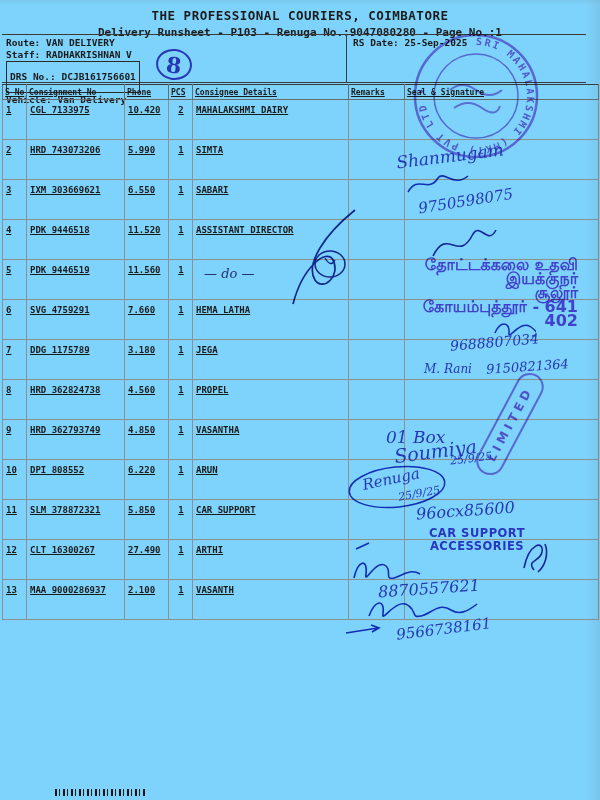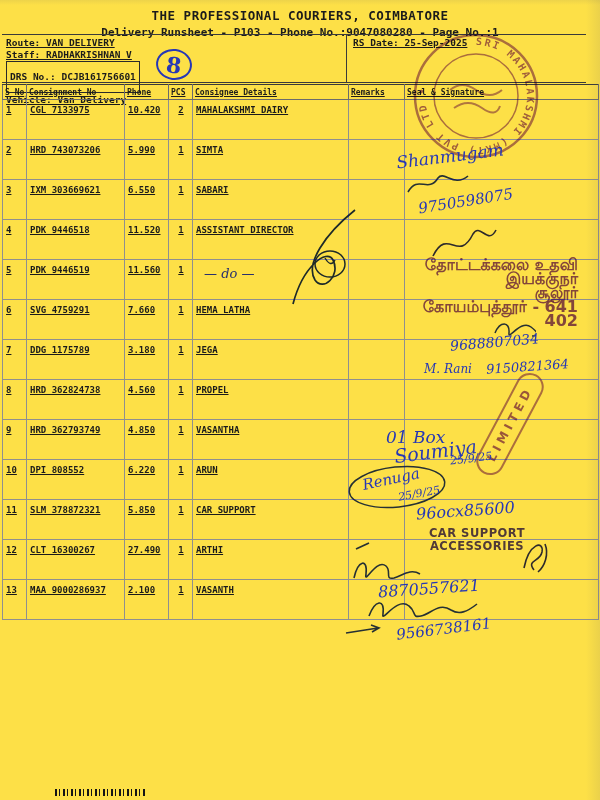--- a/index.html
+++ b/index.html
@@ -1,24 +1,24 @@
 <!DOCTYPE html>
 <html><head>
 <meta charset="utf-8">
 <style>
   * { margin:0; padding:0; box-sizing:border-box; }
   html,body { width:600px; height:800px; }
   body { background:#e9e7e3; font-family:"DejaVu Sans Mono","Liberation Mono",monospace; }
-  .page { position:relative; width:600px; height:800px; background:#fde047; overflow:hidden; color:#1b1b1b; }
+  .page { position:relative; width:600px; height:800px; background:#7dd3fc; overflow:hidden; color:#1b1b1b; }
 
   .title { text-align:center; padding-top:8px; font-weight:bold; font-size:12.5px; letter-spacing:.5px; }
   .subtitle { text-align:center; font-weight:bold; font-size:11px; margin-top:3px; }
 
   .infobox { position:absolute; left:2px; right:14px; top:34px; height:49px;
-             border-top:1.5px solid #3a3a3a; border-bottom:1.5px solid #3a3a3a; display:flex;text-decoration:underline; }
+             border-top:1.5px solid #3a3a3a; border-bottom:1.5px solid #3a3a3a; display:flex; }
   .info-left { width:344px; padding:2px 0 0 4px; font-size:9.5px; font-weight:bold; line-height:11.5px; }
   .info-right { flex:1; border-left:1.5px solid #3a3a3a; font-size:9.5px; font-weight:bold; }
   .rsline { border-bottom:1px solid #666; padding:2px 0 2px 6px; }
   .rsline2 { padding:2px 0 0 6px; }
   .drs-box { display:inline-block; border:1.5px solid #2a2a2a; padding:9px 3px; margin:1px 0; }
 
   .runsheet { position:absolute; left:2px; top:84px; width:596px; border-collapse:collapse; table-layout:fixed;text-decoration:underline; }
   .runsheet th { border:1px solid #6b6b6b; border-top:1.5px solid #3a3a3a; font-size:8px; font-weight:bold;
                  text-align:left; padding:2px 2px; height:15px; overflow:hidden; white-space:nowrap; }
   .runsheet td { border:1px solid #8f8f8f; font-size:9px; font-weight:bold; vertical-align:top;
@@ -55,21 +55,21 @@
   .scan-edge-top { position:absolute; left:0; top:0; width:100%; height:5px;
                    background:linear-gradient(180deg,rgba(100,100,100,.10),rgba(0,0,0,0)); }
 </style>
 </head>
 <body>
 
 <div class="page">
 
   <div class="doc-header">
     <div class="title">THE PROFESSIONAL COURIERS, COIMBATORE</div>
-    <div class="subtitle">Delivery Runsheet - P103 - Phone No.:9047080280 - Page No.:1</div>
+    <div class="subtitle">Delivery Runsheet - P103 - Renuga No.:9047080280 - Page No.:1</div>
   </div>
 
   <div class="infobox">
     <div class="info-left">
       <div>Route: VAN DELIVERY</div>
       <div>Staff: RADHAKRISHNAN V</div>
       <div><span class="drs-box">DRS No.: DCJB161756601</span></div>
       <div>Vehicle: Van Delivery</div>
     </div>
     <div class="info-right">

